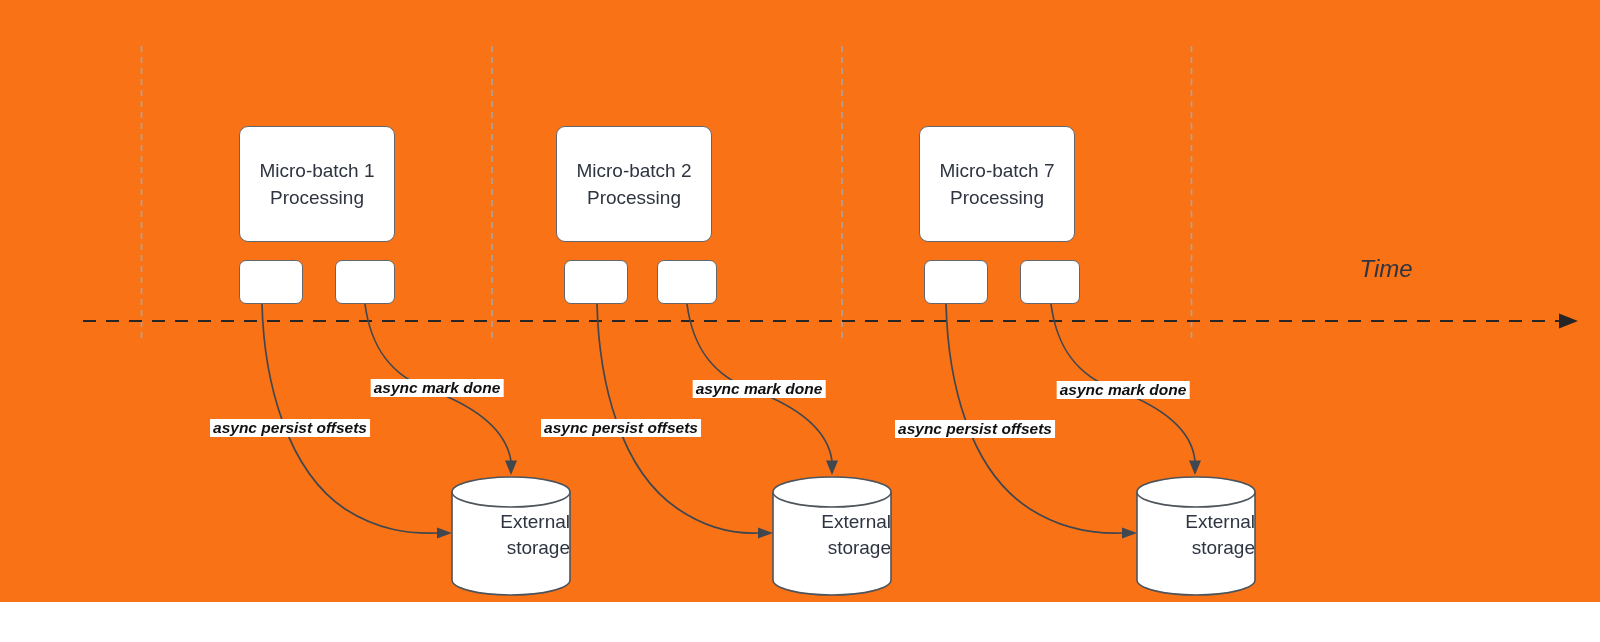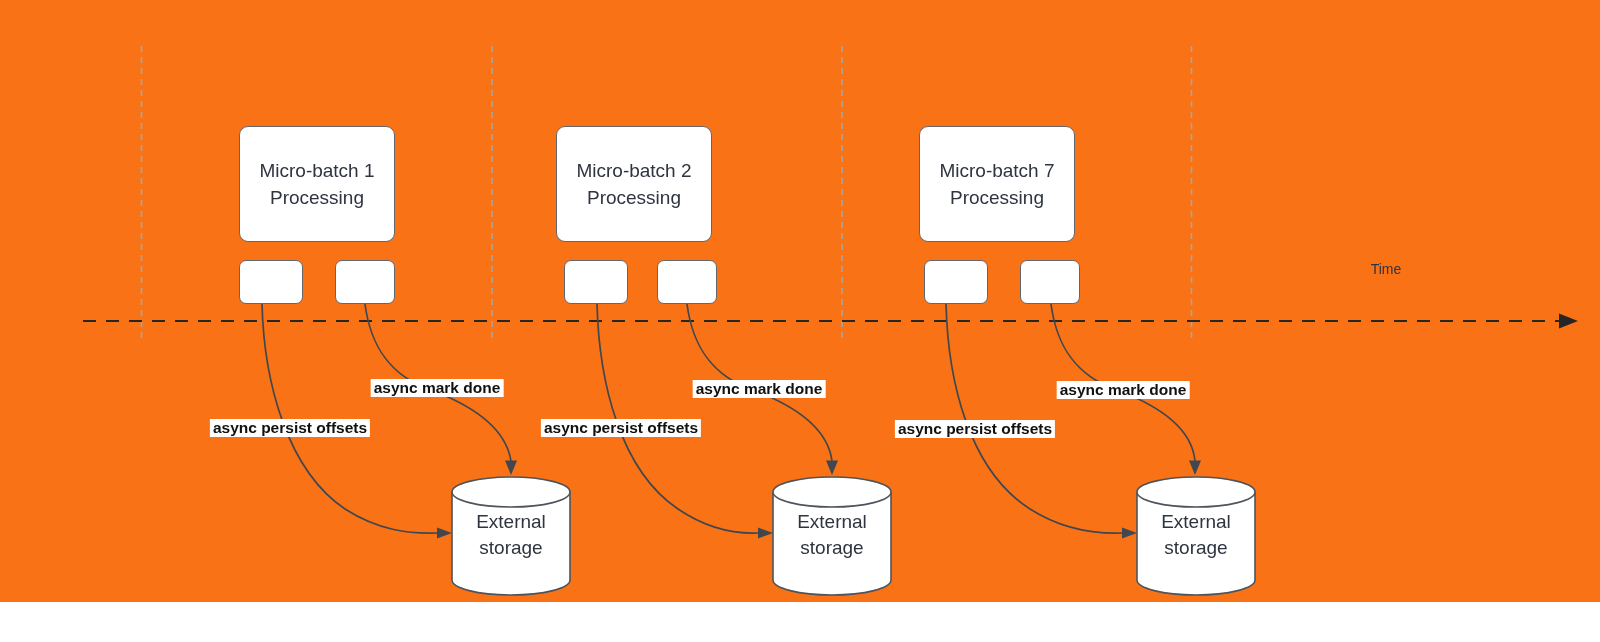--- a/index.html
+++ b/index.html
@@ -41,38 +41,40 @@
   }
   .edge-label {
     position: absolute;
     transform: translateX(-50%);
     font-size: 15.5px;
     font-weight: bold;
     color: #111111;
     background: #ffffff;
     padding: 0 3px;
     white-space: nowrap;
+    font-style: italic;
   }
   .store-label {
     position: absolute;
     width: 118px;
     top: 509px;
-    text-align: center;
+    text-align: right;
     font-size: 19px;
     line-height: 26px;
     color: #2e3440;
     white-space: pre-line;
   }
   .time-label {
     position: absolute;
     left: 1386px;
-    top: 261px;
+    top: 255px;
     transform: translateX(-50%);
-    font-size: 14px;
+    font-size: 24px;
     color: #2e3440;
+    font-style: italic;
   }
 </style>
 </head>
 <body>
 
 <div class="canvas">
 
   <svg class="layer" width="1600" height="642" viewBox="0 0 1600 642">
 
     <line x1="141.5" y1="46" x2="141.5" y2="342" stroke="#a6a6a6" stroke-width="1.6" stroke-dasharray="6 5"></line>

